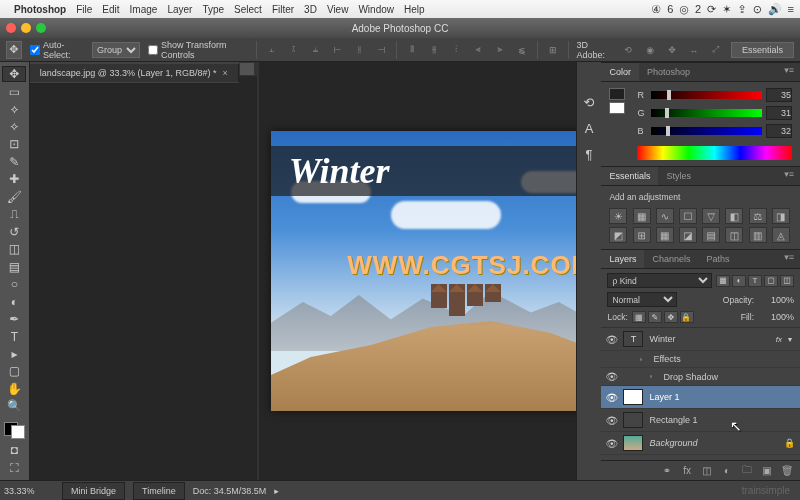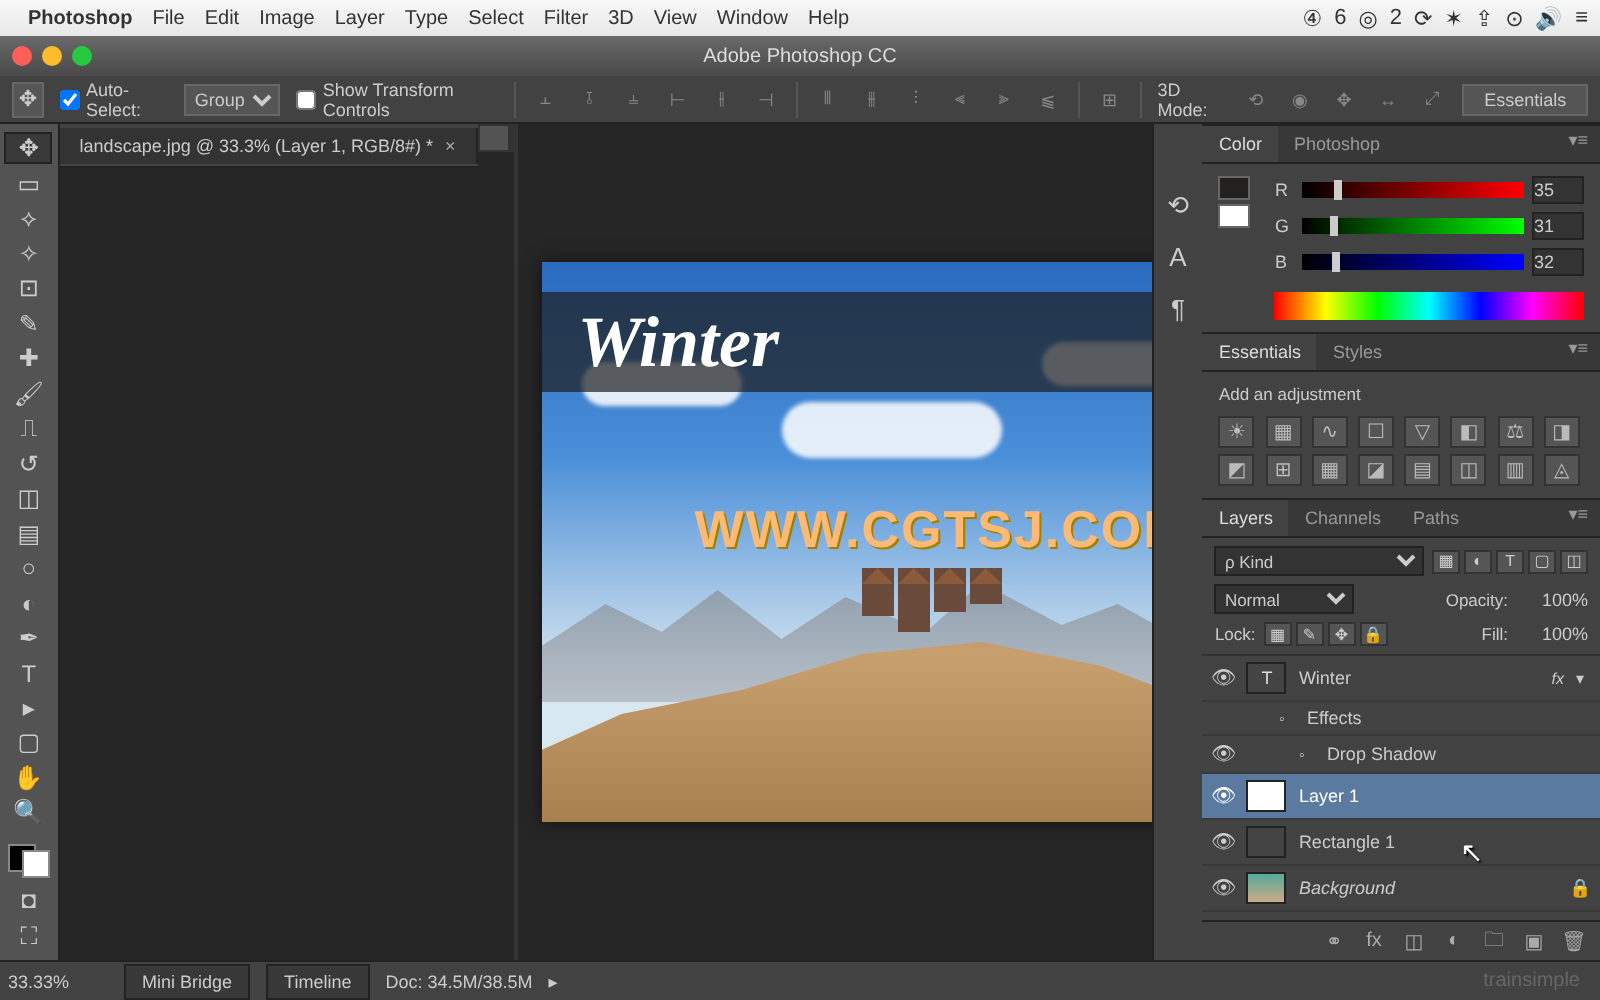--- a/index.html
+++ b/index.html
@@ -98,21 +98,21 @@
 
 
 .color-sliders { display: flex; flex-direction: column; gap: 4px; }
 .color-row { display: flex; align-items: center; gap: 4px; }
 .color-row .label { width: 10px; }
 .color-row .slider-track { flex: 1; height: 8px; position: relative; }
 .color-row .slider-track.rg { background: linear-gradient(90deg, #000, #f00); }
 .color-row .slider-track.gg { background: linear-gradient(90deg, #000, #0f0); }
 .color-row .slider-track.bg { background: linear-gradient(90deg, #000, #00f); }
 .color-row .handle { position: absolute; top: -1px; width: 4px; height: 10px; background: #ccc; }
-.color-row input { width: 26px; height: 14px; background: #333; border: 1px solid #222; color: #ccc; font-size: 9px; text-align: left; }
+.color-row input { width: 26px; height: 14px; background: #333; border: 1px solid #222; color: #ccc; font-size: 9px; text-align: right; }
 .spectrum { height: 14px; margin-top: 4px; background: linear-gradient(90deg, #f00, #ff0, #0f0, #0ff, #00f, #f0f, #f00); }
 .color-swatch-pair { display: flex; flex-direction: column; gap: 2px; padding-right: 6px; }
 .cs-swatch { width: 16px; height: 12px; border: 1px solid #666; }
 .cs-fg { background: #232020; }
 .cs-bg { background: #fff; }
 
 
 .adj-body { font-size: 8.5px; }
 .adj-icons { display: grid; grid-template-columns: repeat(8, 1fr); gap: 3px; margin-top: 6px; }
 .adj-icons .a-icon { width: 18px; height: 16px; background: #555; border: 1px solid #333; display: flex; align-items: center; justify-content: center; font-size: 10px; color: #bbb; }
@@ -216,21 +216,21 @@
     <div class="sep"></div>
     <span class="icon-btn">⫴</span>
     <span class="icon-btn">⫵</span>
     <span class="icon-btn">⫶</span>
     <span class="icon-btn">⫷</span>
     <span class="icon-btn">⫸</span>
     <span class="icon-btn">⫹</span>
     <div class="sep"></div>
     <span class="icon-btn">⊞</span>
     <div class="sep"></div>
-    <span>3D Mode:</span>
+    <span>3D Adobe:</span>
     <span class="icon-btn">⟲</span>
     <span class="icon-btn">◉</span>
     <span class="icon-btn">✥</span>
     <span class="icon-btn">↔</span>
     <span class="icon-btn">⤢</span>
     <div class="workspace"><span>Essentials</span></div>
   </div>
 
   <div class="main-area">
 

